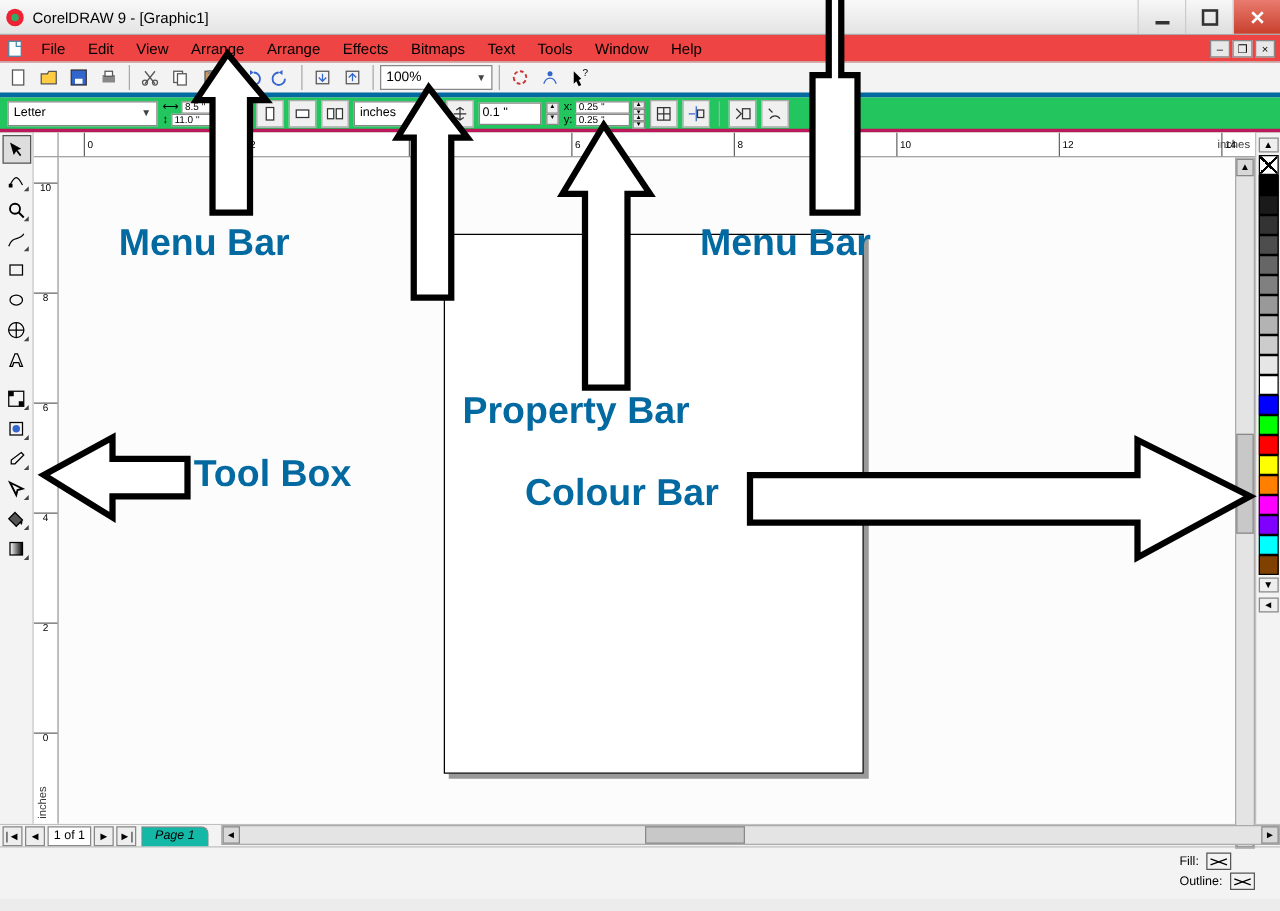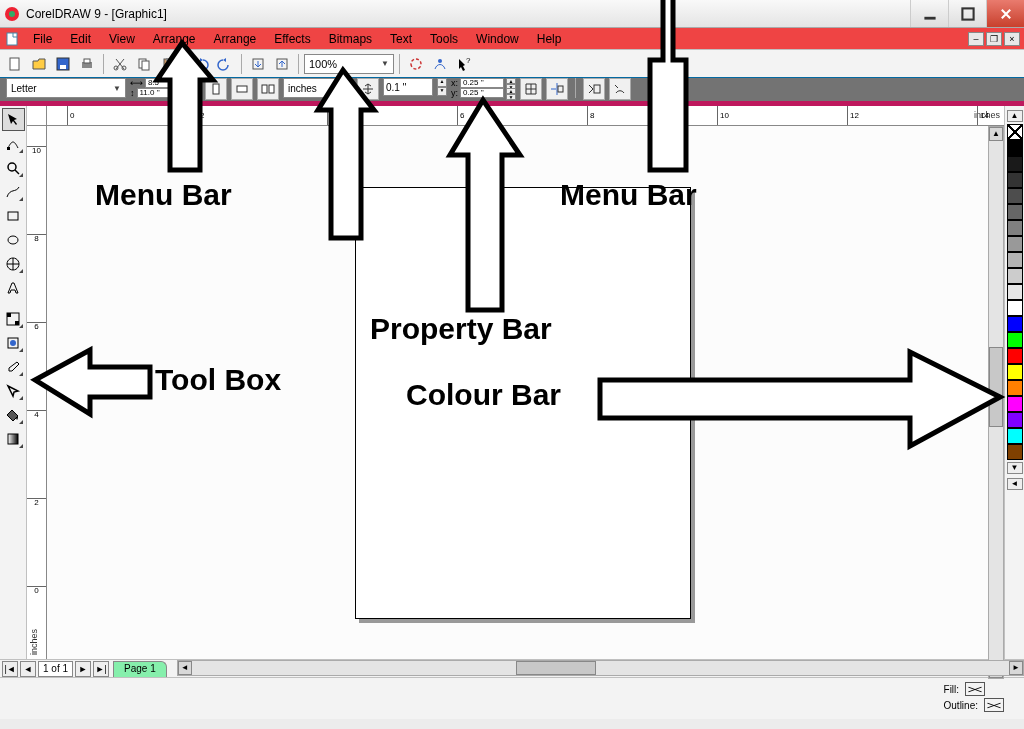--- a/index.html
+++ b/index.html
@@ -16,28 +16,28 @@
 .win-btn svg { width:14px; height:14px; }
 
 
 .menu-bar { height:22px; background:#ef4444; border-bottom:1px solid #c0c0c0; display:flex; align-items:center; padding-left:4px; font-size:12px; position:relative; }
 .menu-bar .menu-item { padding:2px 9px; cursor:default; }
 .menu-bar .sys-icon { width:16px; height:16px; margin-right:4px; }
 .menu-bar .mdi-controls { position:absolute; right:4px; top:0; height:100%; display:flex; gap:2px; align-items:center; }
 .mdi-btn { width:16px; height:14px; border:1px solid #888; background:#e8e8e8; display:flex; align-items:center; justify-content:center; font-size:9px; }
 
 
-.toolbar { height:28px; background:#f3f3f3; border-bottom:1px solid #0369a1; display:flex; align-items:center; padding:0 4px; gap:2px; }
+.toolbar { height:28px; background:#f3f3f3; border-bottom:4px solid #0369a1; display:flex; align-items:center; padding:0 4px; gap:2px; }
 .tb-btn { width:22px; height:22px; border:1px solid transparent; display:flex; align-items:center; justify-content:center; }
 .tb-sep { width:1px; height:20px; background:#aaa; margin:0 3px; }
 .tb-zoom { width:90px; height:20px; border:1px solid #888; background:#fff; font-size:11px; padding:0 4px; display:flex; align-items:center; justify-content:space-between; }
 .dd-arrow { font-size:8px; color:#444; }
 
 
-.prop-bar { height:28px; background:#737373; border-bottom:5px solid #be185d; display:flex; align-items:flex-start; padding:0 6px; font-size:10px; gap:4px; }
+.prop-bar { height:28px; background:#22c55e; border-bottom:3px solid #be185d; display:flex; align-items:center; padding:0 6px; font-size:10px; gap:4px; }
 .combo { height:20px; border:1px solid #888; background:#fff; display:flex; align-items:center; padding:0 4px; }
 .combo.paper { width:120px; }
 .combo.units { width:70px; }
 .stack { display:flex; flex-direction:column; font-size:9px; line-height:1; }
 .stack-row { display:flex; align-items:center; gap:2px; }
 .field { width:44px; height:10px; border:1px solid #888; background:#fff; font-size:8px; padding:0 2px; display:flex; align-items:center; }
 .spin { width:10px; height:10px; display:flex; flex-direction:column; }
 .spin span{ flex:1; font-size:5px; text-align:center; border:1px solid #888; line-height:4px; background:#eee;}
 .pb-btn { width:22px; height:22px; border:1px solid #aaa; background:#f0f0f0; display:flex; align-items:center; justify-content:center; }
 
@@ -64,38 +64,38 @@
 .swatch { width:16px; height:16px; border:1px solid #000; margin-bottom:0px; }
 .no-color { width:16px; height:16px; border:1px solid #000; background:#fff; position:relative; margin-bottom:0; }
 .no-color::after{content:"";position:absolute;left:0;top:0;width:100%;height:100%;background:linear-gradient(to top right,transparent 45%,#000 45%,#000 55%,transparent 55%),linear-gradient(to top left,transparent 45%,#000 45%,#000 55%,transparent 55%);}
 .cb-arrow { width:16px; height:12px; border:1px solid #888; background:#eee; text-align:center; font-size:8px; line-height:10px; margin:2px 0;}
 
 
 .hscroll-row { height:18px; display:flex; align-items:stretch; background:#f3f3f3; border-top:1px solid #c0c0c0; }
 .page-nav { display:flex; align-items:center; }
 .nav-btn { width:16px; height:16px; border:1px solid #888; background:#eee; font-size:9px; display:flex; align-items:center; justify-content:center; margin-left:2px;}
 .page-counter { font-size:10px; padding:0 4px; border:1px solid #888; background:#fff; height:16px; line-height:14px; margin-left:2px;}
-.tab { height:16px; background:#86efac; border:1px solid #888; border-bottom:none; padding:0 10px; font-size:10px; line-height:14px; margin-left:4px; border-radius:0 6px 0 0;}
+.tab { height:16px; background:#14b8a6; border:1px solid #888; border-bottom:none; padding:0 10px; font-size:10px; line-height:14px; margin-left:4px; border-radius:0 6px 0 0;font-style:italic;}
 .scrollbar-h { flex:1; margin-left:10px; height:16px; background:#e4e4e4; border:1px solid #aaa; position:relative; }
 .scrollbar-h .thumb{ position:absolute; left:40%; top:0; width:80px; height:100%; background:#c8c8c8; border:1px solid #888;}
 .scrollbar-v { position:absolute; right:20px; top:126px; width:16px; height:553px; background:#e4e4e4; border:1px solid #aaa; }
 .scrollbar-v .thumb{ position:absolute; top:40%; left:0; height:80px; width:100%; background:#c8c8c8; border:1px solid #888;}
 .sb-arrow { width:14px; height:14px; background:#d8d8d8; border:1px solid #888; position:absolute; font-size:8px; text-align:center; line-height:12px;}
 
 
 .status-bar { height:42px; background:#f3f3f3; border-top:1px solid #c0c0c0; font-size:10px; display:flex; justify-content:flex-end; padding:4px 20px 0 0; }
 .status-right { display:flex; flex-direction:column; gap:2px; }
 .status-row { display:flex; align-items:center; gap:6px; }
 .ind { width:20px; height:14px; border:1px solid #555; position:relative;}
 .ind.x::before,.ind.x::after{content:"";position:absolute;left:2px;right:2px;top:50%;height:1px;background:#000;}
 .ind.x::before{transform:rotate(20deg);} .ind.x::after{transform:rotate(-20deg);}
 
 
 .overlay{ position:absolute; left:0; top:0; width:1024px; height:729px; pointer-events:none;}
-.anno-text{ position:absolute; font-family:Arial Black, Arial, sans-serif; font-weight:900; color:#000000; white-space:nowrap; }
+.anno-text{ position:absolute; font-family:Arial Black, Arial, sans-serif; font-weight:900; color:#0369a1; white-space:nowrap; }
 </style>
 </head>
 <body>
 
 <div class="title-bar">
   <svg class="logo" viewBox="0 0 16 16">
       <circle cx="8" cy="8" r="7" fill="#e23"></circle>
       <circle cx="8" cy="8" r="3" fill="#3a6"></circle>
     </svg>
   <span class="title-text">CorelDRAW 9 - [Graphic1]</span>
@@ -547,14 +547,14 @@
     </g>
 
     <g stroke="#000" stroke-width="5" fill="#fff">
       <path d="M1000 397 L910 352 L910 380 L600 380 L600 418 L910 418 L910 446 Z"></path>
     </g>
   </svg>
   <div class="anno-text" style="left:95px; top:178px; font-size:30px">Menu Bar</div>
   <div class="anno-text" style="left:560px;top:178px; font-size:30px">Menu Bar</div>
   <div class="anno-text" style="left:370px;top:312px; font-size:30px">Property Bar</div>
   <div class="anno-text" style="left:155px;top:363px; font-size:30px">Tool Box</div>
-  <div class="anno-text" style="left:406px;top:378px; font-size:30px">Colour Bar</div>
+  <div class="anno-text" style="left:420px;top:378px; font-size:30px">Colour Bar</div>
 </div>
 
 </body></html>

